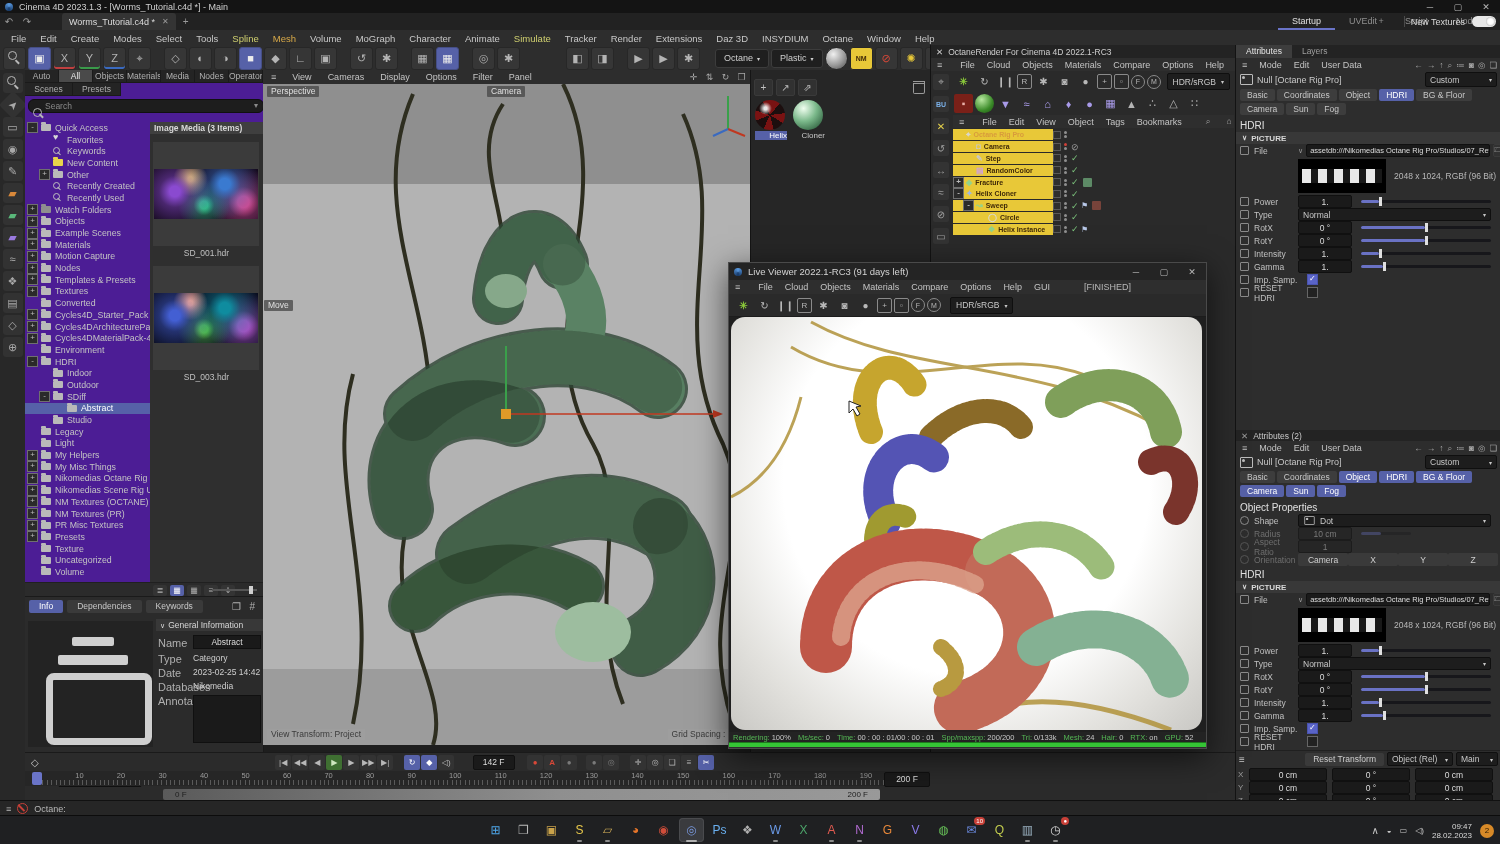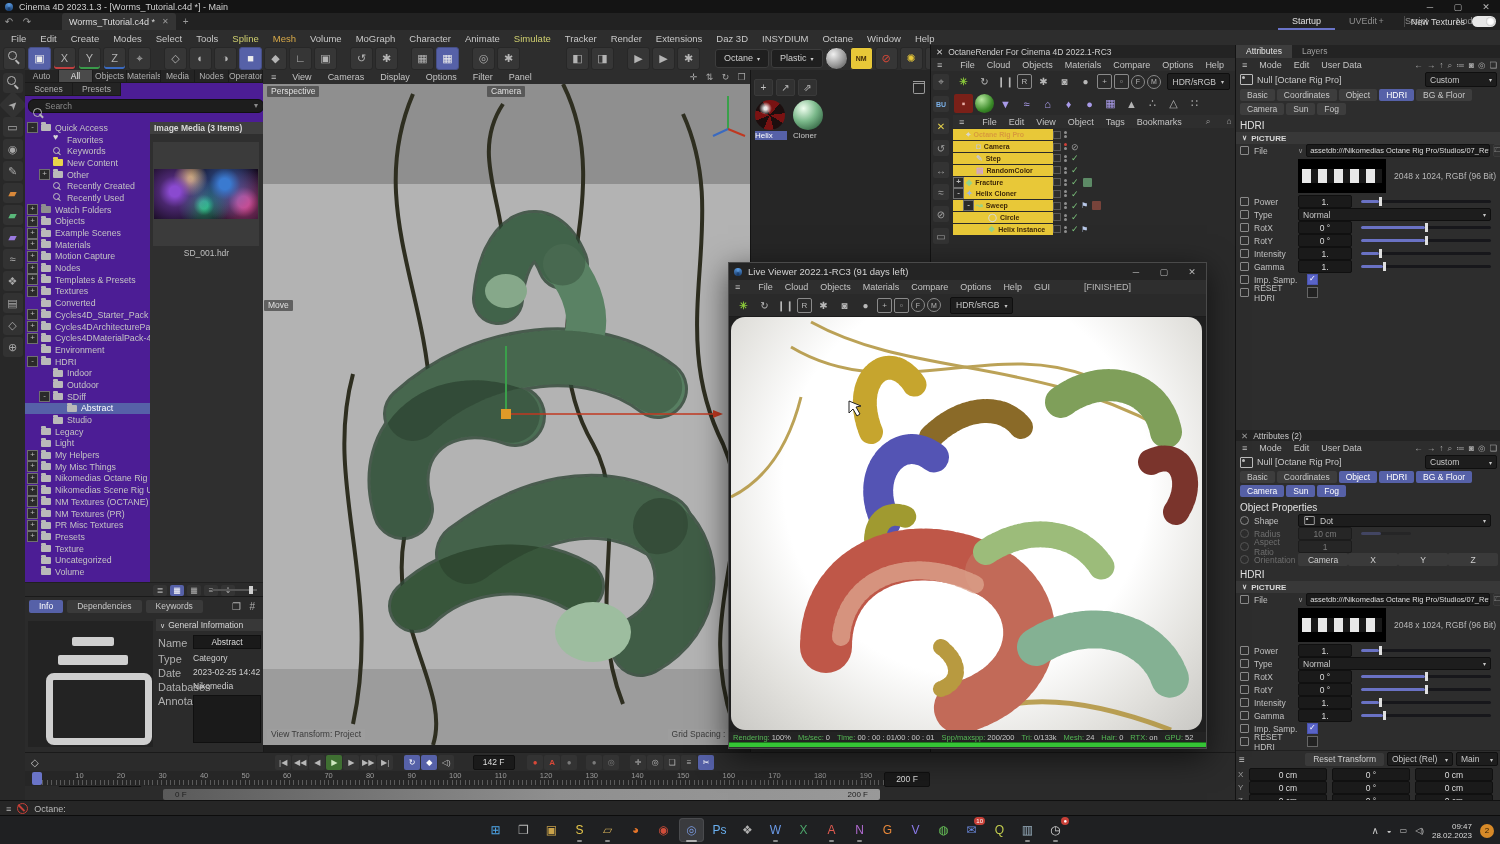--- a/index.html
+++ b/index.html
@@ -100,21 +100,21 @@
   .vpi{width:13px;height:13px;display:flex;align-items:center;justify-content:center;color:#a8a8a8;font-size:9px}
   #vpcanvas{position:absolute;left:0;top:14px;width:487px;height:661px;overflow:hidden}
   .vplabel{position:absolute;background:rgba(70,70,70,.75);color:#e0e0e0;font-size:8.5px;padding:0 4px;height:11px;line-height:11px;border-radius:1px}
   .vplabel2{position:absolute;color:#3a3a3a;font-size:8.5px;background:rgba(160,160,160,.55);padding:0 4px;height:11px;line-height:11px;border-radius:1px}
   
   #materials{left:750px;top:70px;width:180px;height:682px;background:#262626;border-left:1px solid #151515}
   .mtool{width:17px;height:15px;border:1px solid #3a3a3a;background:#313131;border-radius:2px;display:flex;align-items:center;justify-content:center;color:#c0c0c0;font-size:10px;margin-left:3px}
   .sphere{width:30px;height:30px;border-radius:50%}
   .sph-helix{background:radial-gradient(circle at 35% 28%,rgba(255,255,255,.9) 0 5%,transparent 22%),repeating-conic-gradient(#7a1212 0 11%,#1c0e0e 11% 23%)}
   .sph-cloner{background:radial-gradient(circle at 35% 28%,#f0fff0,#7ab88a 45%,#2a5a3a 90%)}
-  .mlabel{font-size:8px;color:#c8c8c8;text-align:left;margin-top:1px}
+  .mlabel{font-size:8px;color:#c8c8c8;text-align:right;margin-top:1px}
   .mlabel.on{background:#5661a8;color:#fff}
   .trash{width:10px;height:9px;border:1px solid #9a9a9a;border-top:3px double #9a9a9a;border-radius:0 0 2px 2px}
   
   #dock{left:930px;top:45px;width:305px;height:707px;background:#2a2a2a;border-left:1px solid #131313}
   .dtitle{height:13px;display:flex;align-items:center;font-size:8.5px;color:#cfcfcf;background:#232323}
   .dmenu{height:13px;display:flex;align-items:center;gap:0;font-size:9px;color:#c4c4c4;background:#2e2e2e}
   .dmenu span{padding:0 6px}
   .octi{width:19px;height:19px;margin:0 1px;border-radius:2px;display:flex;align-items:center;justify-content:center;color:#b8b8b8;font-size:10px}
   .oct{color:#8ac83a;font-weight:bold}
   .bx{border:1px solid #8a8a8a;border-radius:2px;width:13px;height:13px;font-size:8px}
@@ -649,20 +649,26 @@
     <div id="medialist">
 
         <div>
           <div class="mcell">
             <div class="mimg g1"></div>
           </div>
           <div class="mcap">SD_001.hdr</div>
         </div>
 
 
+        <div>
+          <div class="mcell">
+            <div class="mimg g3"></div>
+          </div>
+          <div class="mcap">SD_003.hdr</div>
+        </div>
       </div>
     <div id="abbottom">
       <span class="f" style="margin-left:125px">
 
       <span class="vmi">≣</span>
           <span class="vmi on">▦</span>
           <span class="vmi">▦</span>
           <span class="vmi">≡</span>
           <span class="vmi">⇓</span>
         </span>

